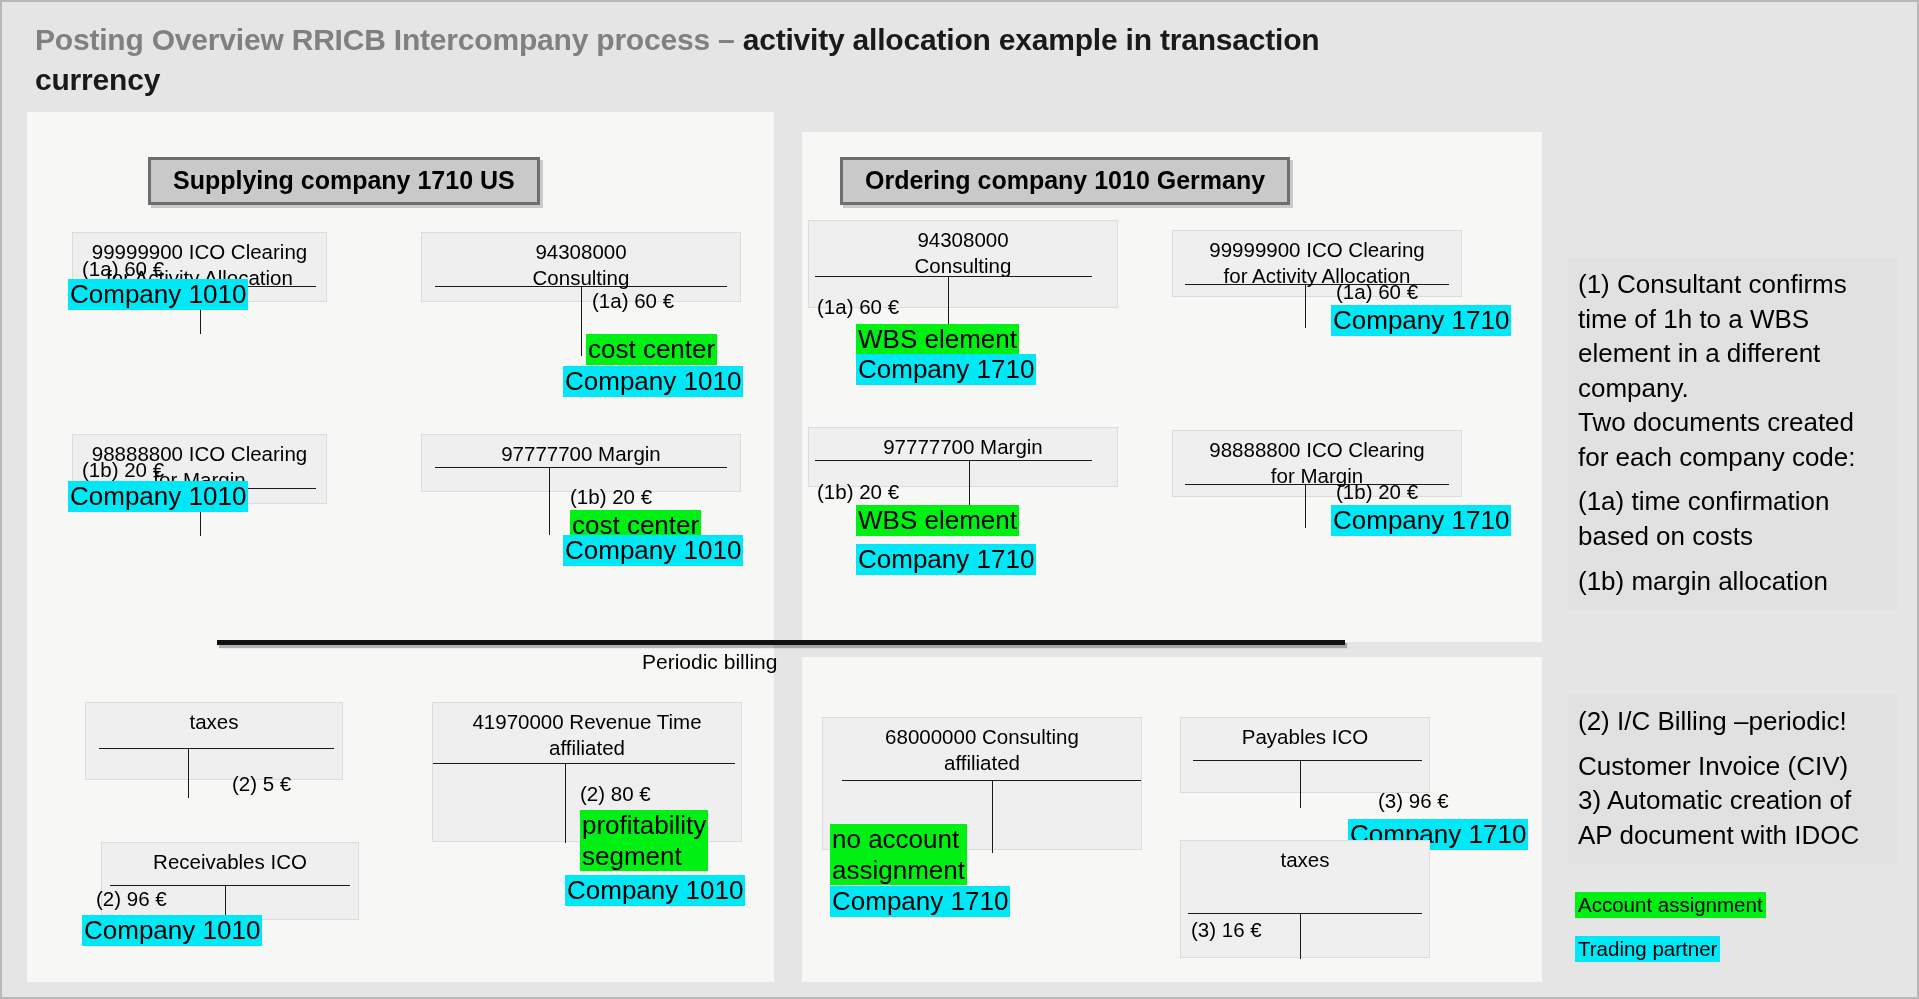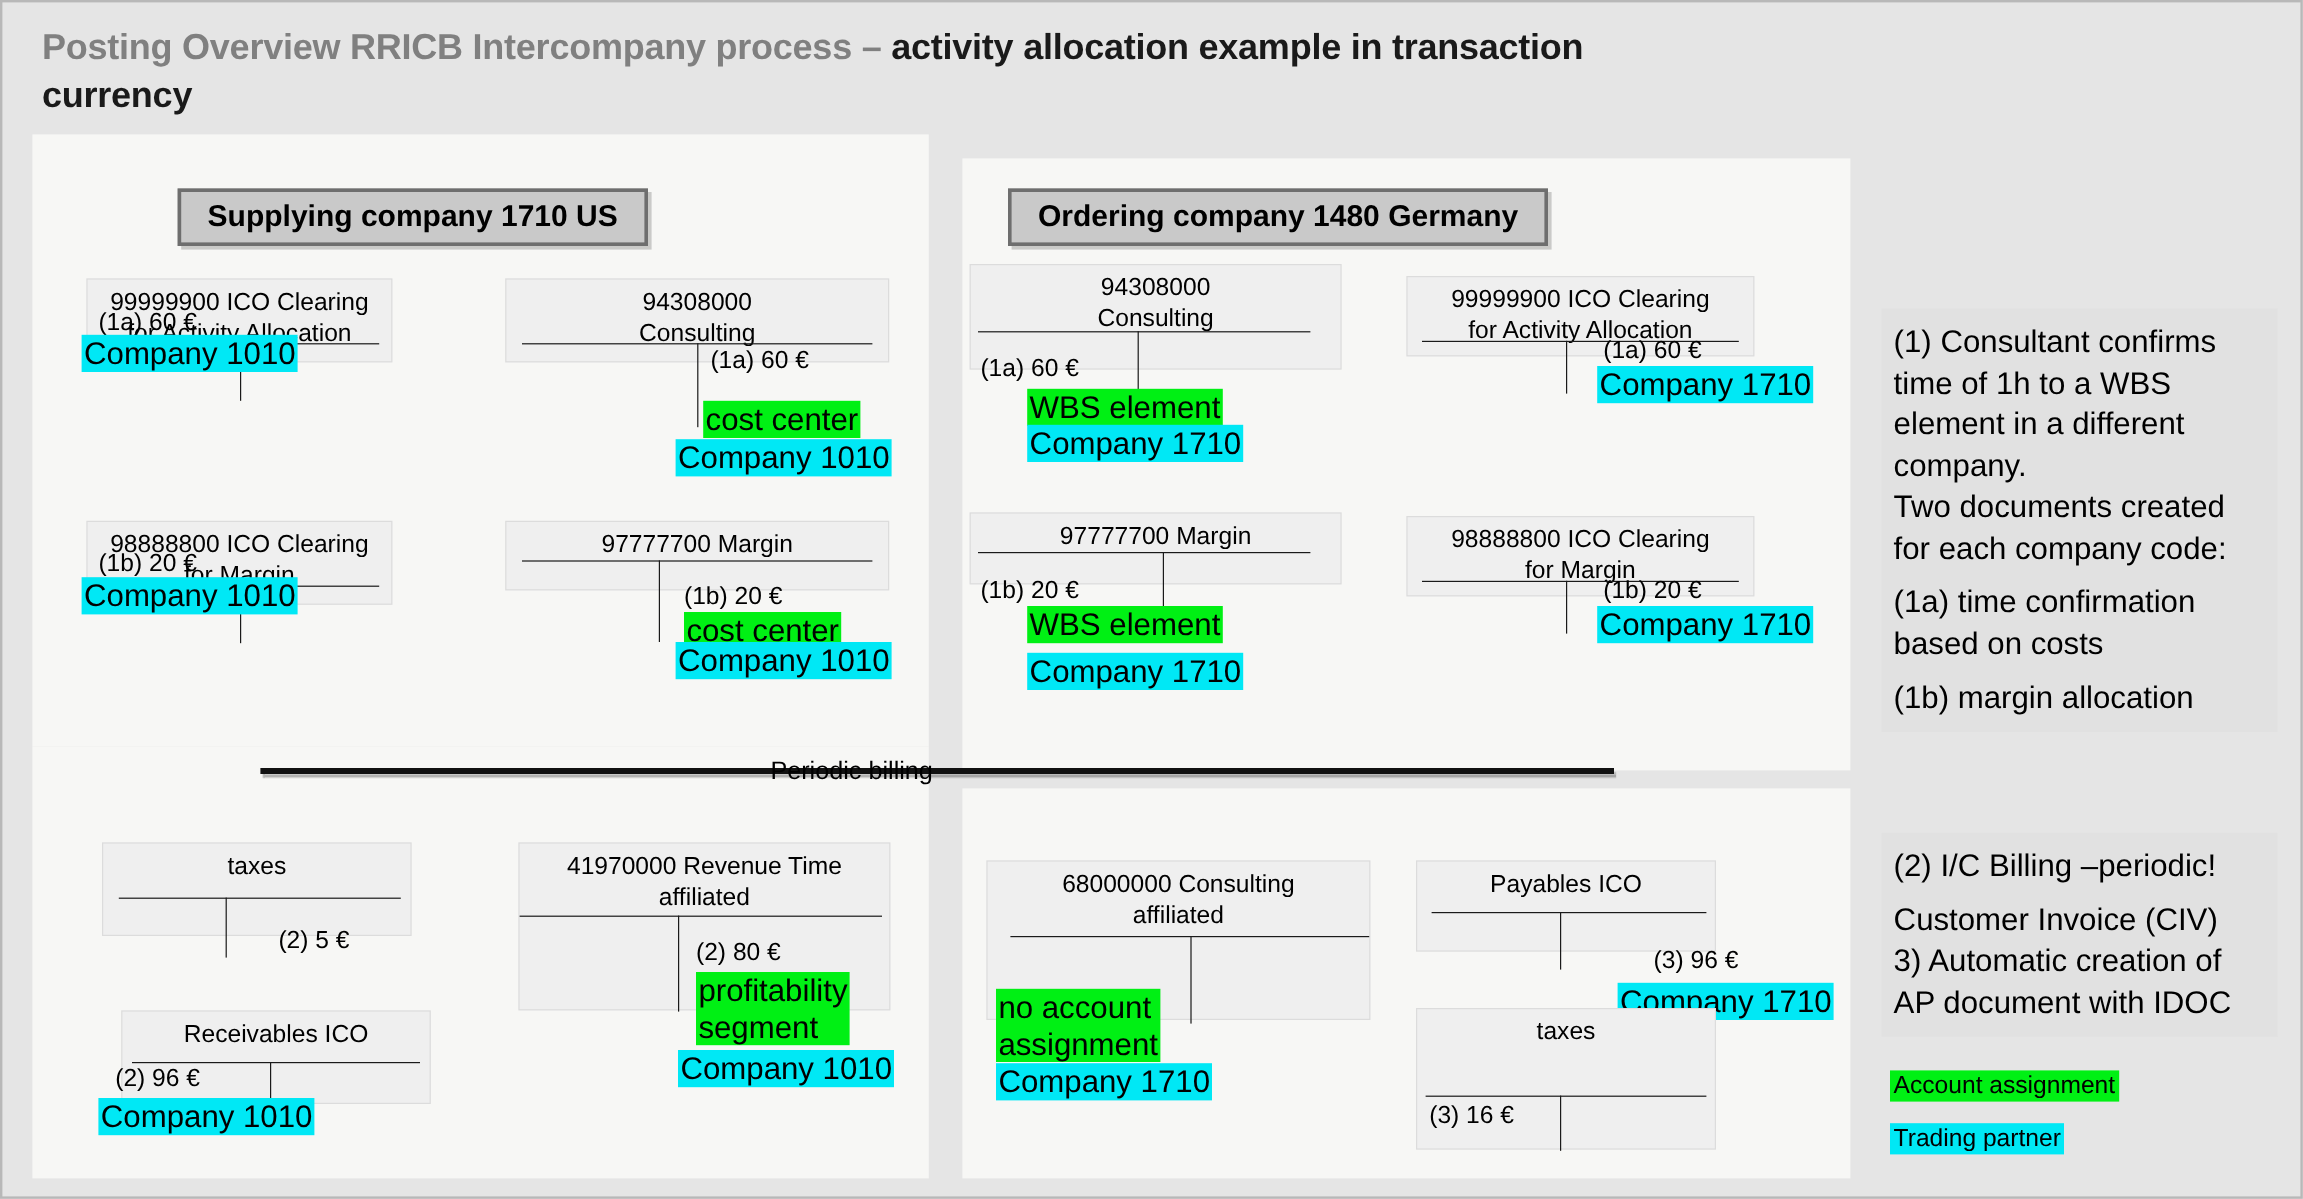--- a/index.html
+++ b/index.html
@@ -78,21 +78,21 @@
   }
   .tag.green { background:#00f014; }
   .tag.cyan  { background:#00e8f5; }
 
   
   #periodic-line {
     position:absolute; left:215px; top:638px; width:1128px; height:5px;
     background:#111; box-shadow:2px 3px 1px rgba(0,0,0,0.28);
   }
   #periodic-label {
-    position:absolute; left:640px; top:629px;
+    position:absolute; left:640px; top:648px;
     font-size:21px; color:#000; white-space:nowrap;
   }
 
   
   .note {
     position:absolute;
     background:#e1e1e1;
     color:#000;
     font-size:26px;
     line-height:1.33;
@@ -119,21 +119,21 @@
   <div id="title">
     <span>Posting Overview RRICB Intercompany process – </span><span class="accent">activity allocation example in transaction currency</span>
   </div>
 
   <div class="panel" id="panel-left"></div>
   <div class="panel" id="panel-right"></div>
   <div class="panel" id="panel-left-b"></div>
   <div class="panel" id="panel-right-b"></div>
 
   <div class="banner" id="banner-supplying">Supplying company 1710 US</div>
-  <div class="banner" id="banner-ordering">Ordering company 1480 Germany</div>
+  <div class="banner" id="banner-ordering">Ordering company 1010 Germany</div>
 
   <div class="tacct" style="left:70px; top:230px; width:255px; height:70px;">
     <div class="hdr">99999900 ICO Clearing
 for Activity Allocation</div>
     <div class="rule" style="top:53px;"></div>
     <div class="vdiv" style="left:50%; top:53px; height:48px;"></div>
   </div>
   <div class="amt" style="left:80px; top:255px;">(1a) 60 €</div>
   <div class="tag cyan" style="left:66px; top:277px;">Company 1010</div>
 

